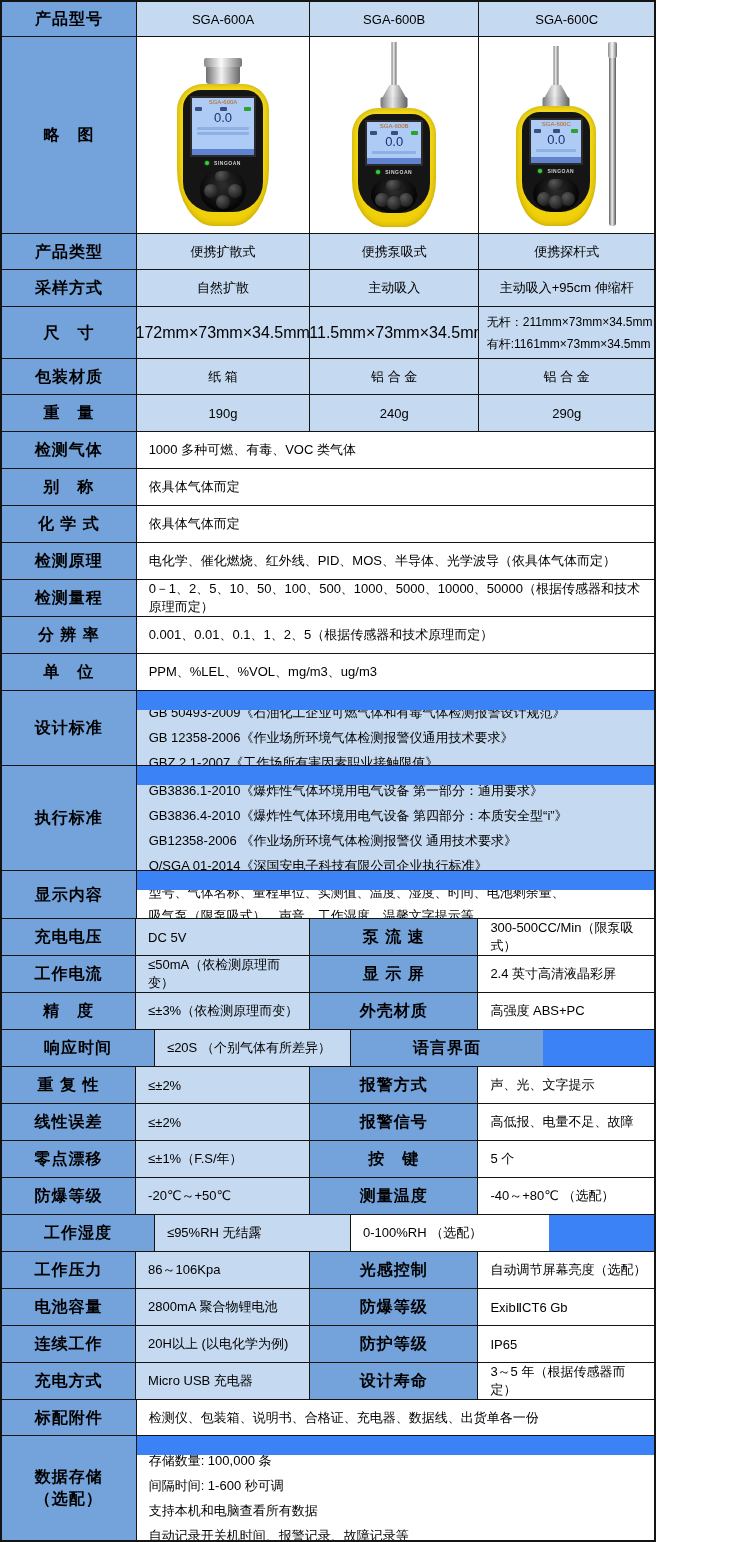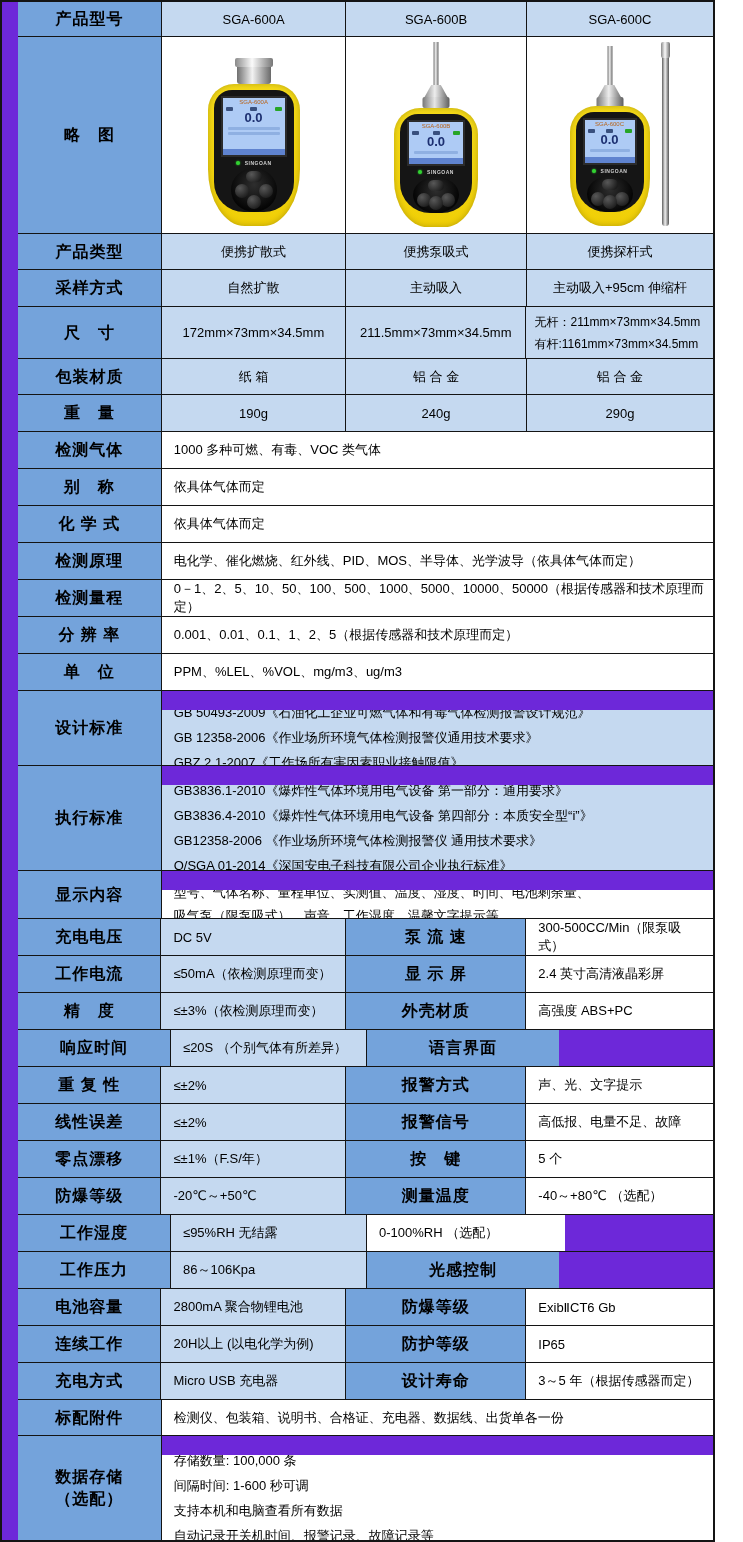--- a/index.html
+++ b/index.html
@@ -1,33 +1,33 @@
 <!DOCTYPE html>
 <html><head>
 <meta charset="utf-8">
 <style>
   html,body{margin:0;padding:0;background:#fff;}
   body{font-family:"Liberation Sans","DejaVu Sans",sans-serif;color:#000;}
-  .spec-table{width:715px;box-sizing:border-box;border:2px solid #141414;background:#6d28d9;padding-left:16px;}
+  .spec-table{width:656px;box-sizing:border-box;border:2px solid #141414;background:#3b82f6;}
   .row{display:flex;box-sizing:border-box;border-bottom:1px solid #141414;}
   .row:last-child{border-bottom:none;}
   .cell{box-sizing:border-box;border-right:1px solid #141414;display:flex;align-items:center;justify-content:center;overflow:hidden;}
   .cell:last-child{border-right:none;}
   .c1{width:153px;}.c2{width:196px;}.c3{width:192px;}.c4{width:198px;}
   .span3{width:586px;}
   .lab{background:#74A3DB;font-weight:bold;font-size:16px;letter-spacing:1px;text-align:center;flex-direction:column;line-height:22px;}
   .lite{background:#C5D9F0;}
   .white{background:#ffffff;}
   .val{font-size:13px;}
   .left{justify-content:flex-start;padding-left:12px;padding-right:6px;}
   .lines{display:flex;flex-direction:column;justify-content:center;align-items:flex-start;margin-top:19px;}
   .lines div{line-height:25px;font-size:13px;white-space:nowrap;}
   .lines.tight div{line-height:23px;text-align:center;}
   .sizec{flex-direction:column;align-items:flex-start;padding-left:8px;font-size:12px;line-height:22px;justify-content:center;}
-  .smallval{font-size:13px;}
+  .smallval{font-size:16px;}
   
   .h35{height:35px;}.h197{height:197px;}.h36{height:36px;}.h37{height:37px;}.h52{height:52px;}
   .h75{height:75px;}.h105{height:105px;}.h48{height:48px;}.h104{height:104px;}
 
   
   .imgcell{position:relative;}
   .device{position:relative;width:130px;height:190px;}
   .device *{box-sizing:border-box;}
   .cap,.probe,.cone,.collar,.dbody{position:absolute;left:50%;transform:translateX(-50%);}
   .cap{top:18px;width:34px;height:26px;background:linear-gradient(90deg,#6f6f6f,#f2f2f2 45%,#696969);border-radius:3px;}
@@ -41,21 +41,21 @@
   .devC .dbody{top:66px;width:80px;height:120px;}
   .devC .cap,.devC .probe,.devC .cone,.devC .collar,.devC .dbody{left:42%;}
   .devC .probe{top:6px;height:40px;}
   .face{position:absolute;left:6px;right:6px;top:6px;bottom:14px;background:#151515;border-radius:18px 18px 30px 30px;display:flex;flex-direction:column;align-items:center;}
   .screen{width:calc(100% - 14px);margin-top:6px;height:64px;background:#AECBF5;border:2px solid #2b2b2b;display:flex;flex-direction:column;}
   .devB .screen,.devC .screen{height:58px;}
   .scr-title{height:8px;line-height:8px;font-size:6px;color:#b86318;text-align:center;overflow:hidden;white-space:nowrap;}
   .scr-icons{display:flex;justify-content:space-between;padding:1px 3px 0;}
   .ic{width:7px;height:4px;background:#39507e;border-radius:1px;}
   .ic.batt{background:#27a527;}
-  .scr-val{font-size:13px;font-weight:bold;color:#1c2f70;text-align:center;line-height:14px;}
+  .scr-val{font-size:13px;font-weight:normal;color:#1c2f70;text-align:center;line-height:14px;}
   .scr-line{height:3px;background:#8fb0e2;margin:2px 5px 0;border-radius:1px;}
   .scr-time{margin-top:auto;height:6px;background:#5f83cf;}
   .brandrow{margin-top:3px;display:flex;align-items:center;gap:5px;}
   .led{width:4px;height:4px;border-radius:50%;background:#32d232;box-shadow:0 0 2px #32d232;display:inline-block;}
   .brand{font-size:5px;letter-spacing:.5px;color:#cfcfcf;font-weight:bold;}
   .btns{margin-top:2px;position:relative;width:46px;height:46px;background:radial-gradient(circle at 50% 38%,#2e2e2e,#050505 72%);border-radius:50%;}
   .btn{position:absolute;border-radius:50%;background:radial-gradient(circle at 35% 30%,#585858,#0c0c0c);}
   .btn.up{top:3px;left:15px;width:16px;height:11px;border-radius:8px;}
   .btn.lf{left:4px;top:16px;width:14px;height:14px;}
   .btn.rt{right:4px;top:16px;width:14px;height:14px;}
@@ -323,20 +323,21 @@
   </div>
   <div class="row h37">
     <div class="cell c1 lab">工作湿度</div>
     <div class="cell c2 lite val left">≤95%RH 无结露</div>
     <div class="cell c4 white val left">0-100%RH （选配）</div>
   </div>
   <div class="row h37">
     <div class="cell c1 lab">工作压力</div>
     <div class="cell c2 lite val left">86～106Kpa</div>
     <div class="cell c3 lab">光感控制</div>
+    <div class="cell c4 white val left">自动调节屏幕亮度（选配）</div>
   </div>
   <div class="row h37">
     <div class="cell c1 lab">电池容量</div>
     <div class="cell c2 lite val left">2800mA 聚合物锂电池</div>
     <div class="cell c3 lab">防爆等级</div>
     <div class="cell c4 white val left">ExibⅡCT6 Gb</div>
   </div>
   <div class="row h37">
     <div class="cell c1 lab">连续工作</div>
     <div class="cell c2 lite val left">20H以上 (以电化学为例)</div>

